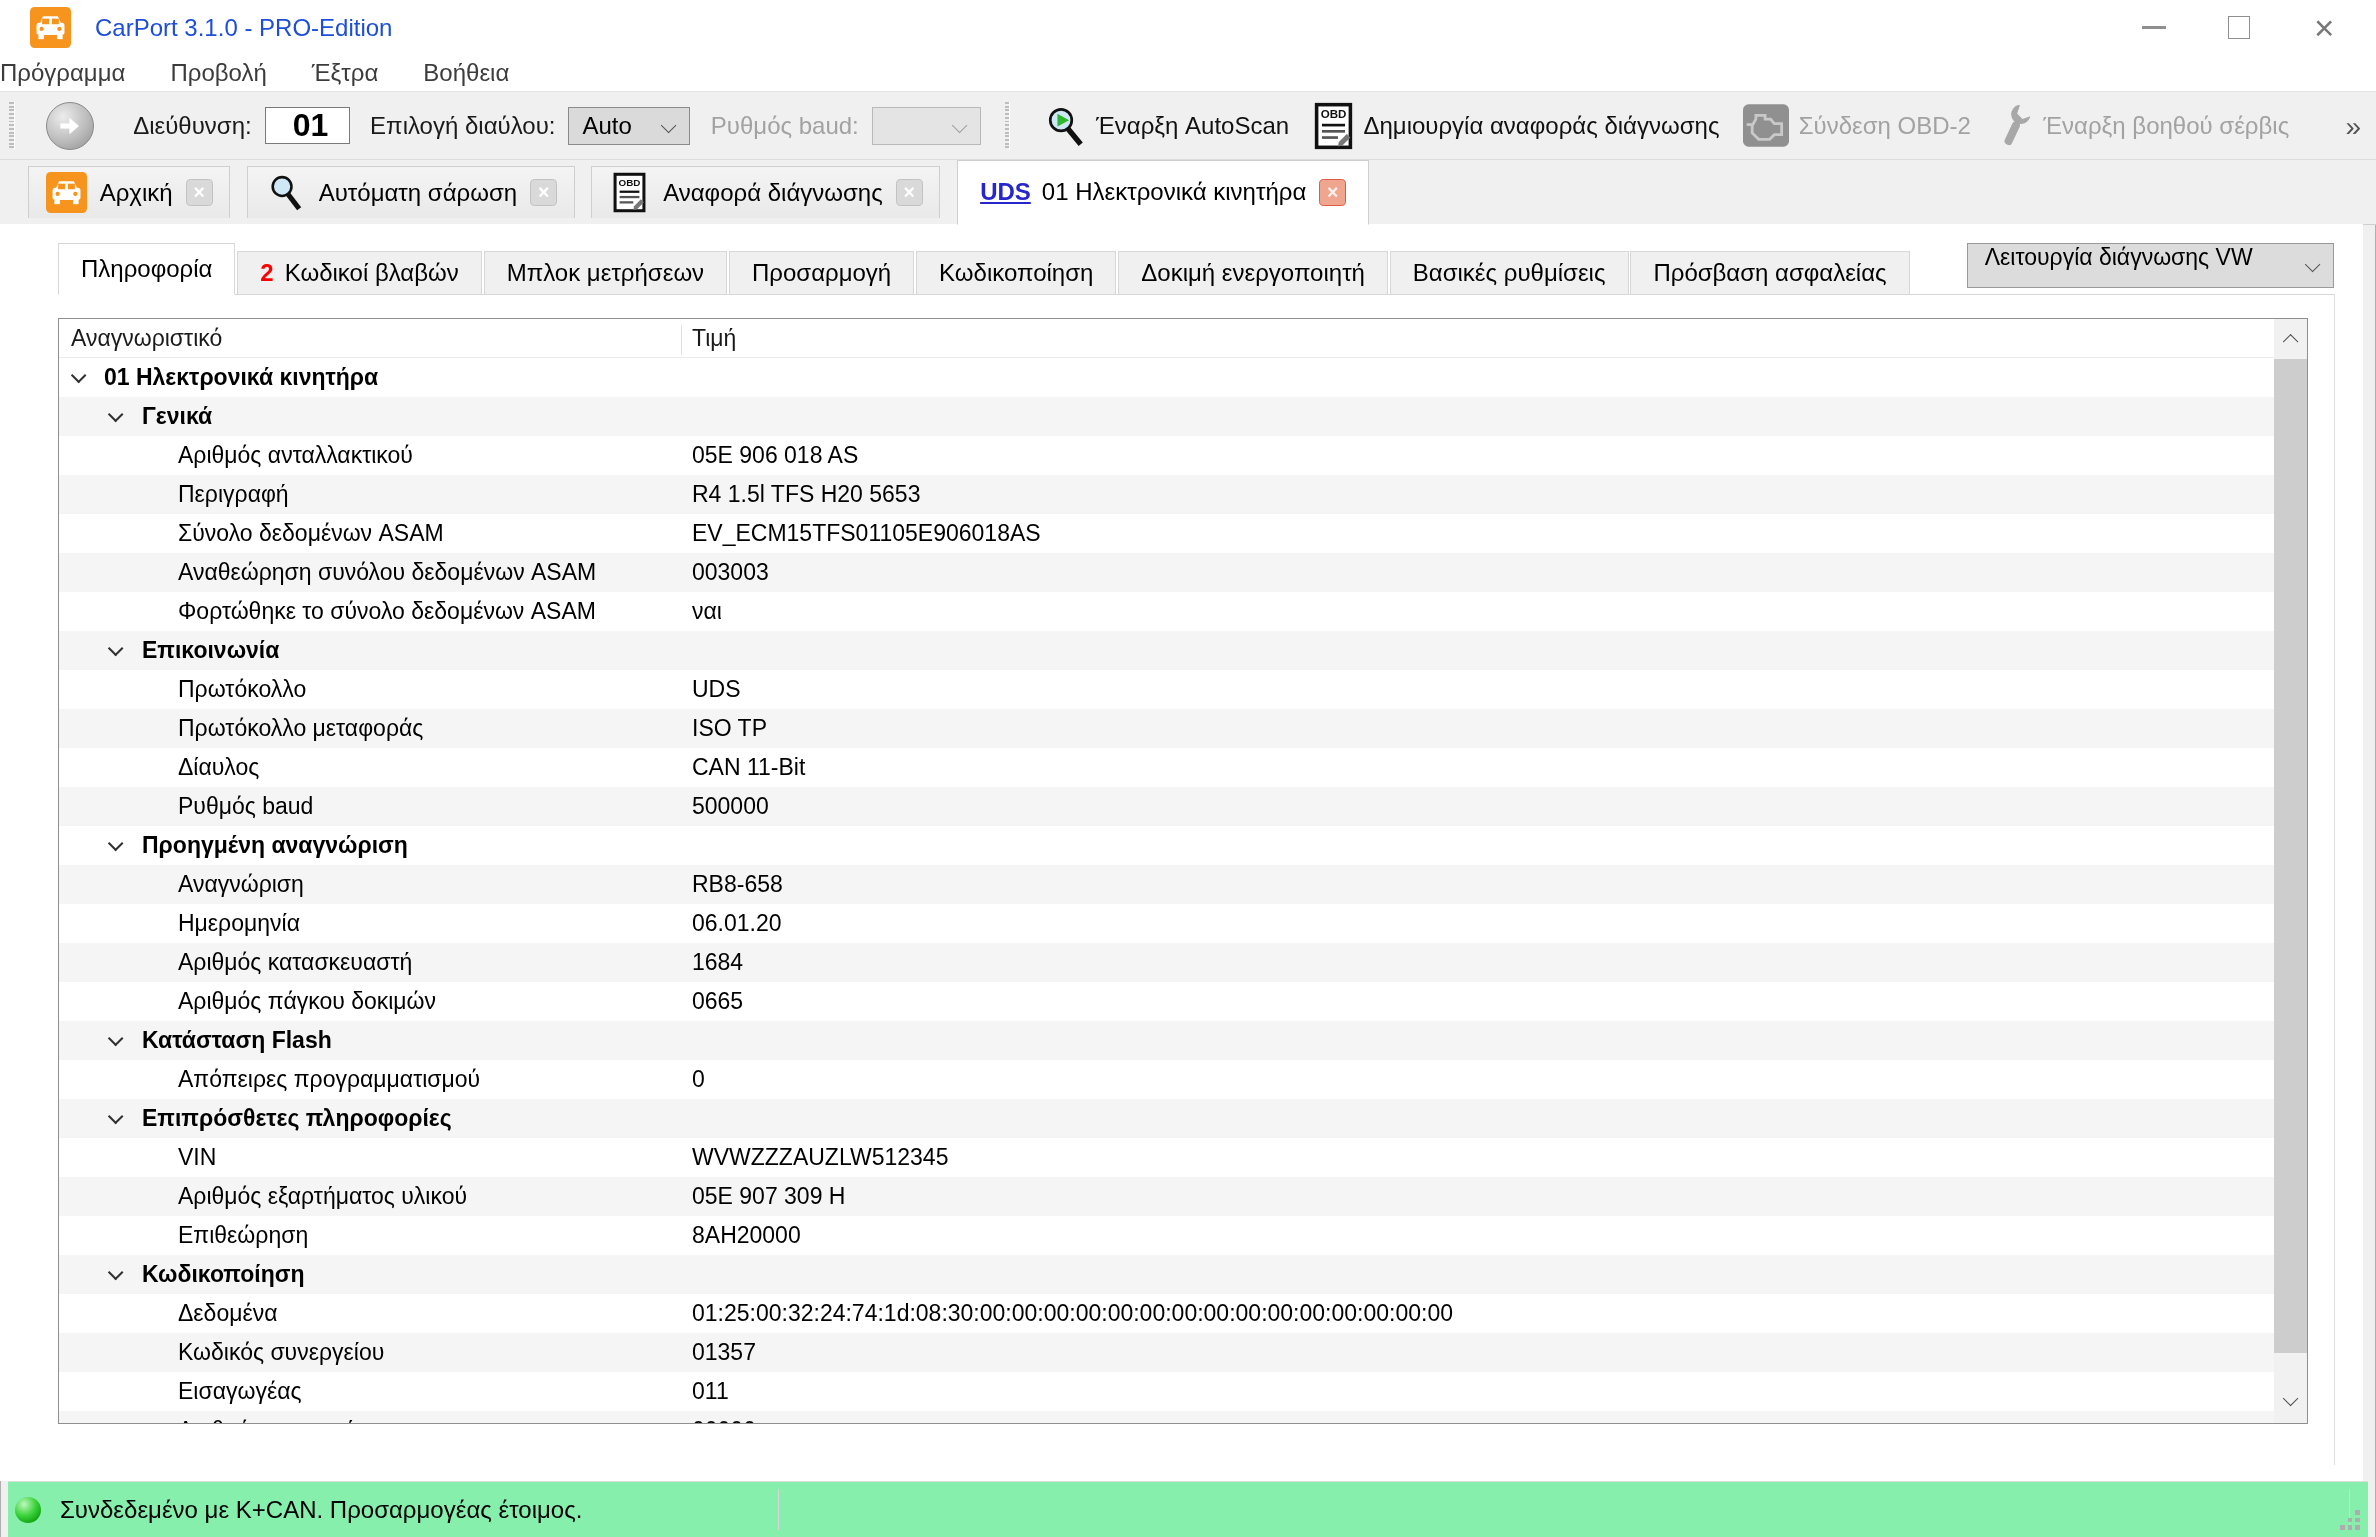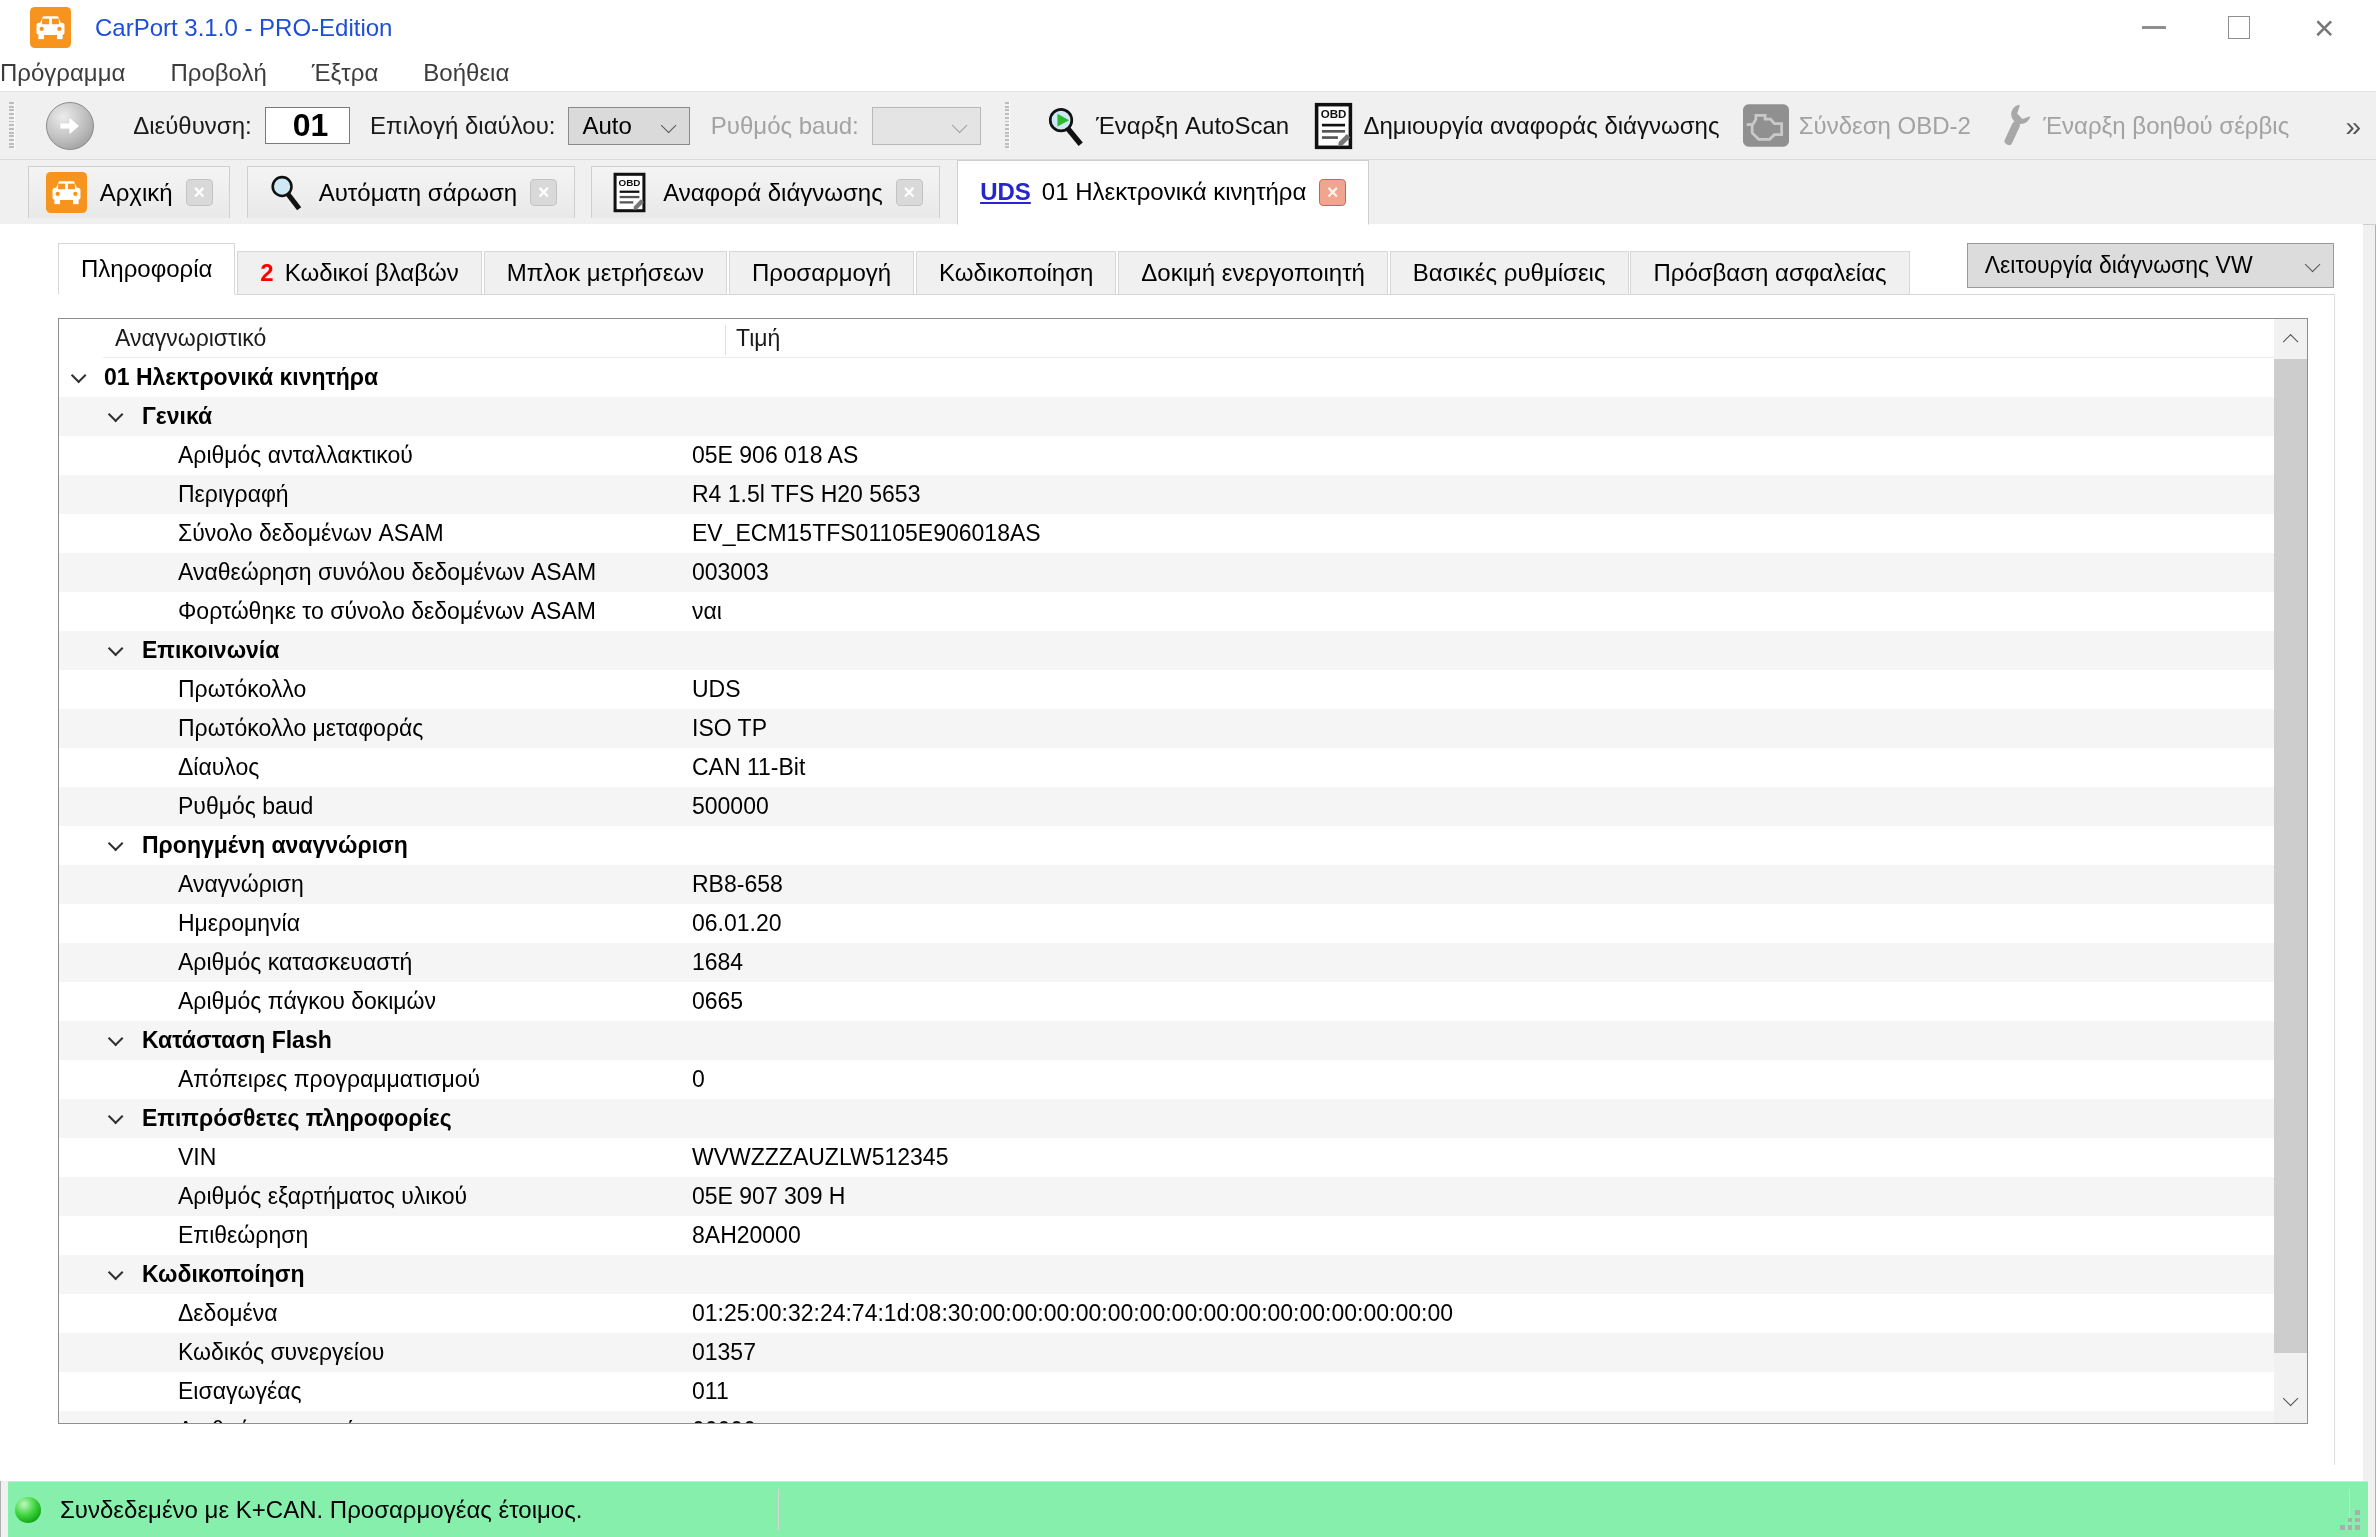--- a/index.html
+++ b/index.html
@@ -66,26 +66,26 @@
   .page{position:absolute;left:0;top:224px;width:2363px;height:1257px;background:#fff;}
   .tcedge{position:absolute;left:2334px;top:70px;width:0.9px;height:1171px;background:#dedede;}
   
   .subtabbar{position:absolute;left:58px;top:23px;width:2276px;height:48px;
              border-bottom:0.9px solid #d7d7d7;display:flex;align-items:flex-end;box-sizing:border-box;}
   .subtab{height:43px;display:flex;align-items:center;padding:0 22px;background:#f0f0f0;
           border:0.9px solid #d7d7d7;border-bottom:none;margin-right:1.9px;font-size:24px;box-sizing:border-box;}
   .subtab.active{height:52px;background:#fff;margin-bottom:-0.9px;border-bottom:0.9px solid #fff;z-index:2;}
   .badge{color:#ff0000;font-weight:700;margin-right:11px;}
   .modedd{position:absolute;right:0px;top:-3.7px;width:367px;height:45px;background:#dcdcdc;
-          border:0.9px solid #9a9a9a;font-size:23px;display:flex;align-items:center;
+          border:0.9px solid #9a9a9a;font-size:23px;display:flex;align-items:flex-start;
           padding-left:16.7px;box-sizing:border-box;}
   .modedd .chev{top:15px;}
   
   .treetable{position:absolute;left:58px;top:94px;width:2250px;height:1106px;
-             border:0.9px solid #8f8f8f;box-sizing:border-box;background:#fff;overflow:hidden;padding-left:44px;}
+             border:0.9px solid #8f8f8f;box-sizing:border-box;background:#fff;overflow:hidden;}
   .thead{position:relative;height:39px;border-bottom:0.9px solid #ececec;box-sizing:border-box;}
   .thcell{position:absolute;top:0;font-size:23px;line-height:39px;color:#1a1a1a;}
   .th1{left:12px;} .th2{left:633px;}
   .coldiv{position:absolute;left:622px;top:5.6px;width:0.9px;height:30px;background:#e0e0e0;}
   .tbody{position:absolute;left:0;top:39px;right:33px;bottom:0;}
   .trow{position:relative;height:39px;font-size:23px;line-height:39px;}
   .trow.stripe{background:#f5f5f5;}
   .trow.section{font-weight:700;}
   .trow.partial{height:15px;overflow:hidden;}
   .expander{position:absolute;top:12px;width:9.3px;height:9.3px;border:solid #303030;

